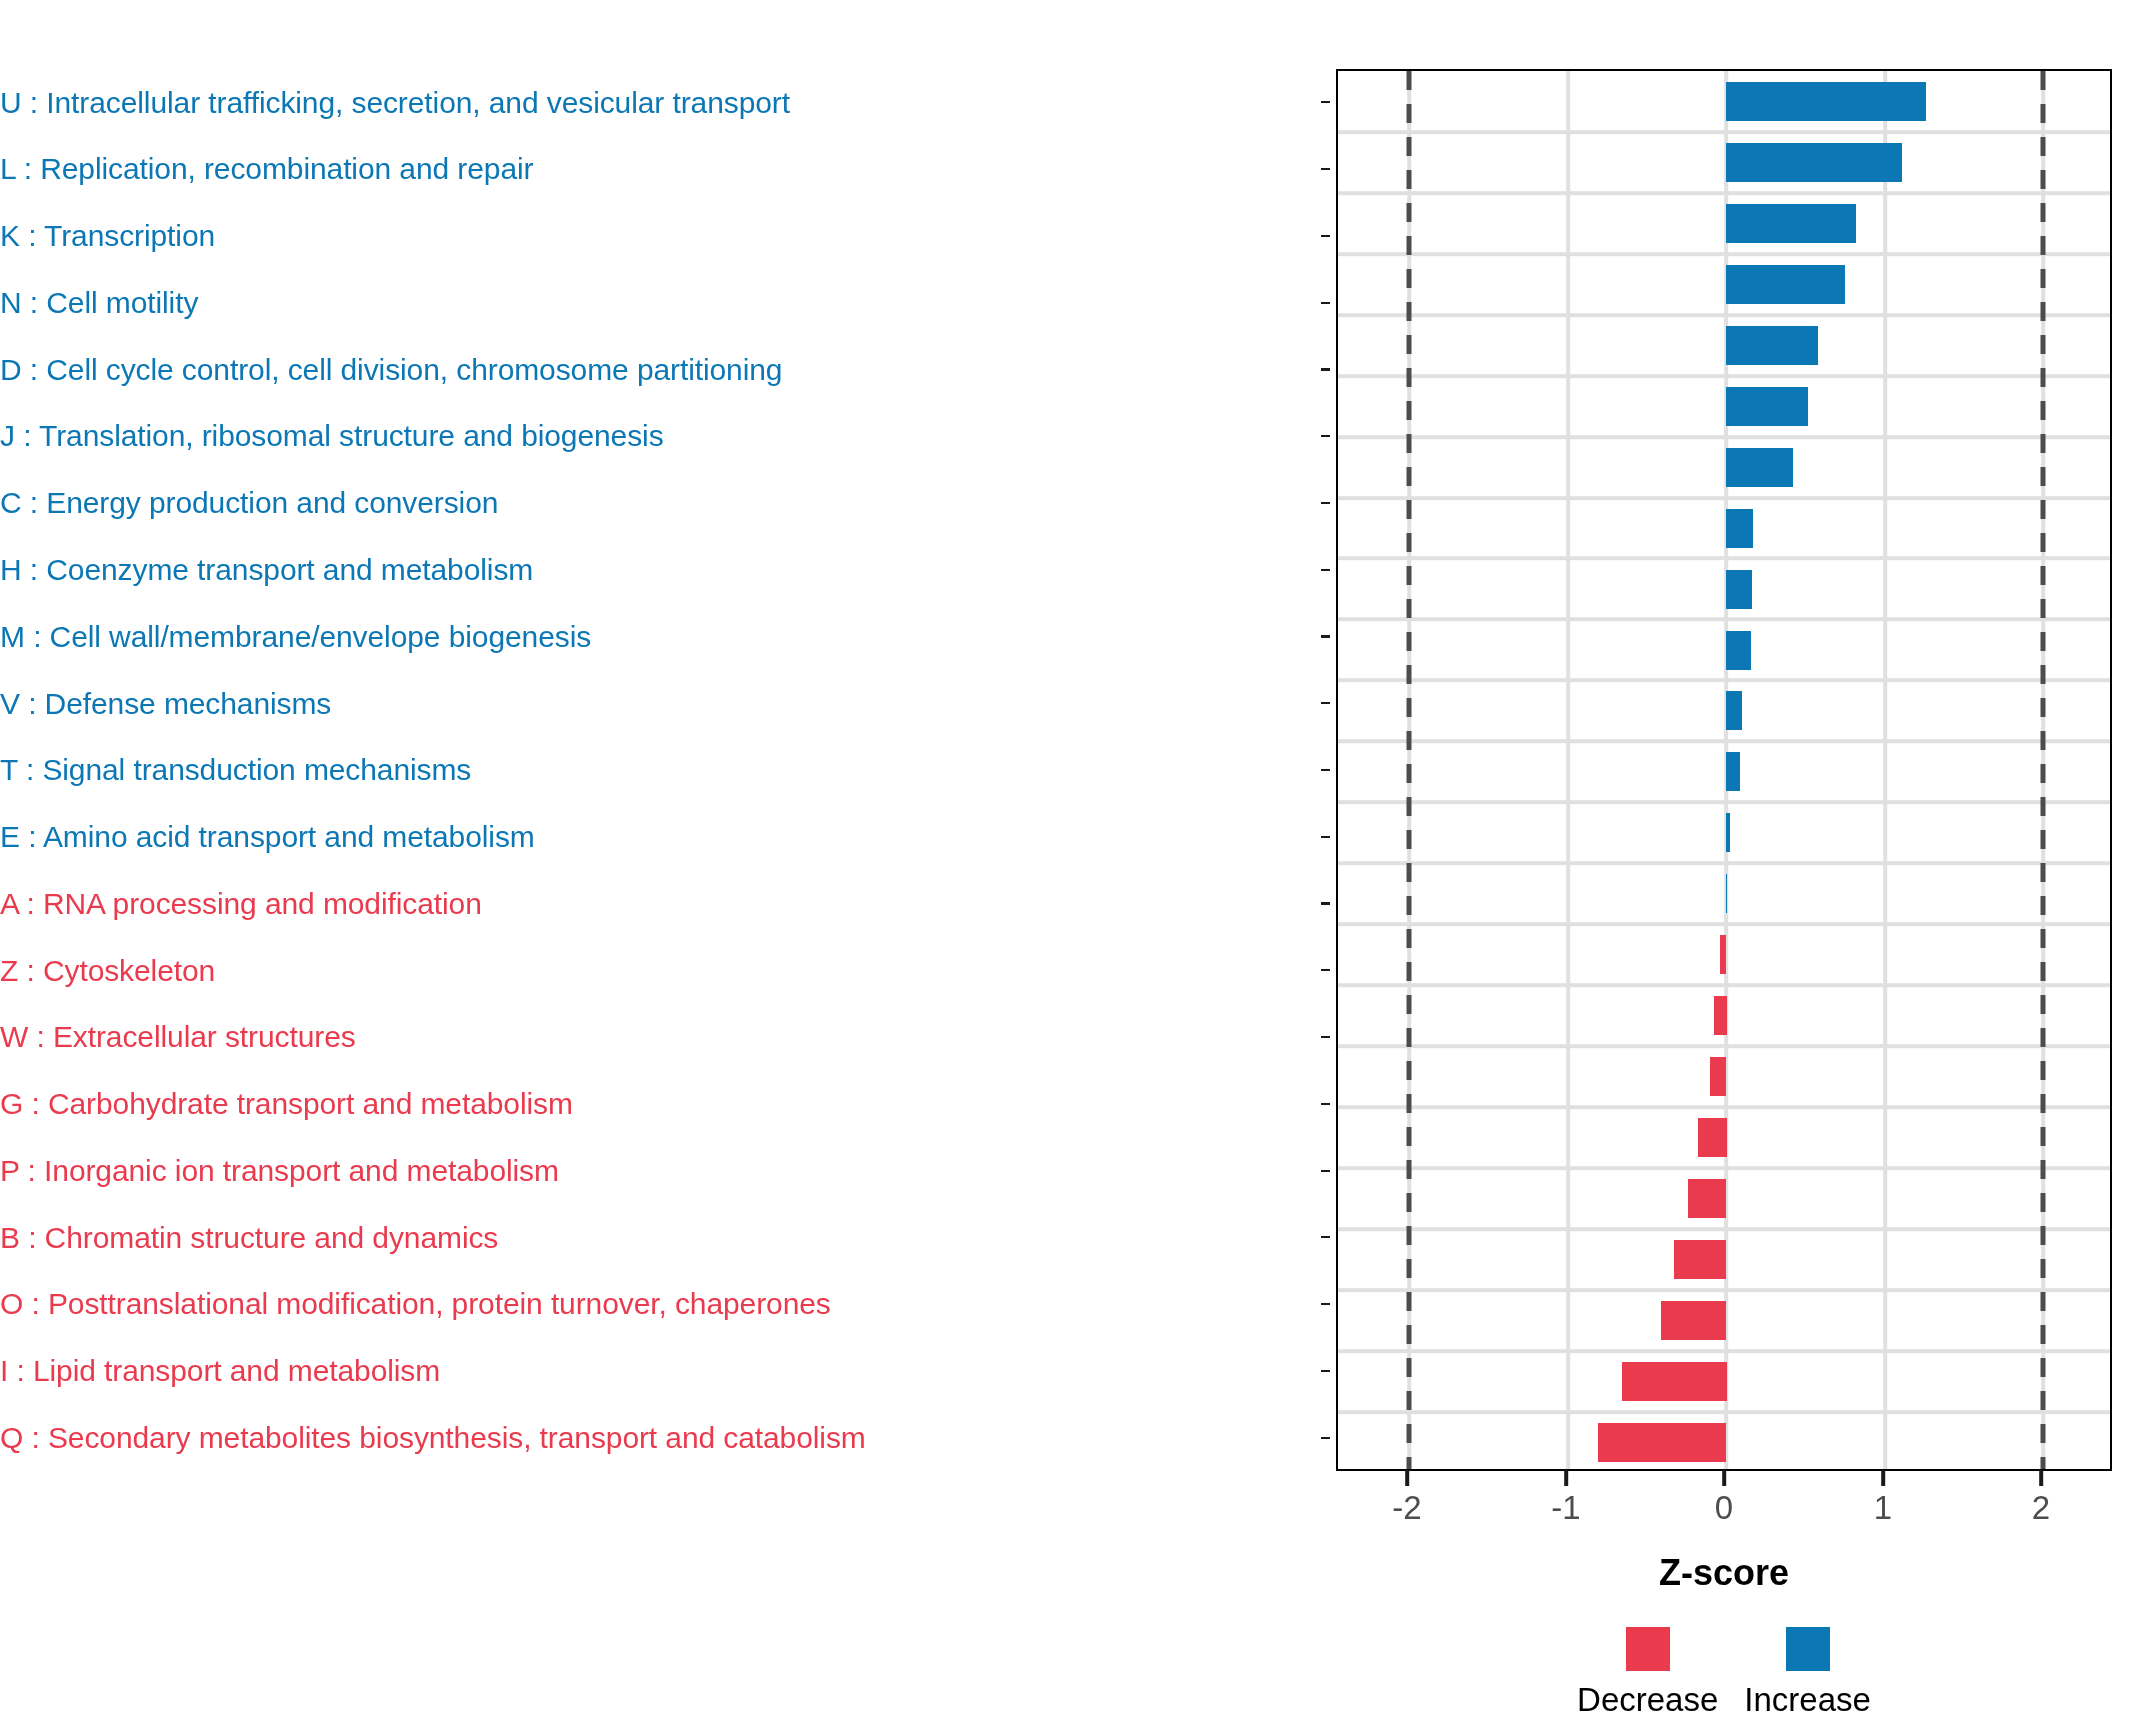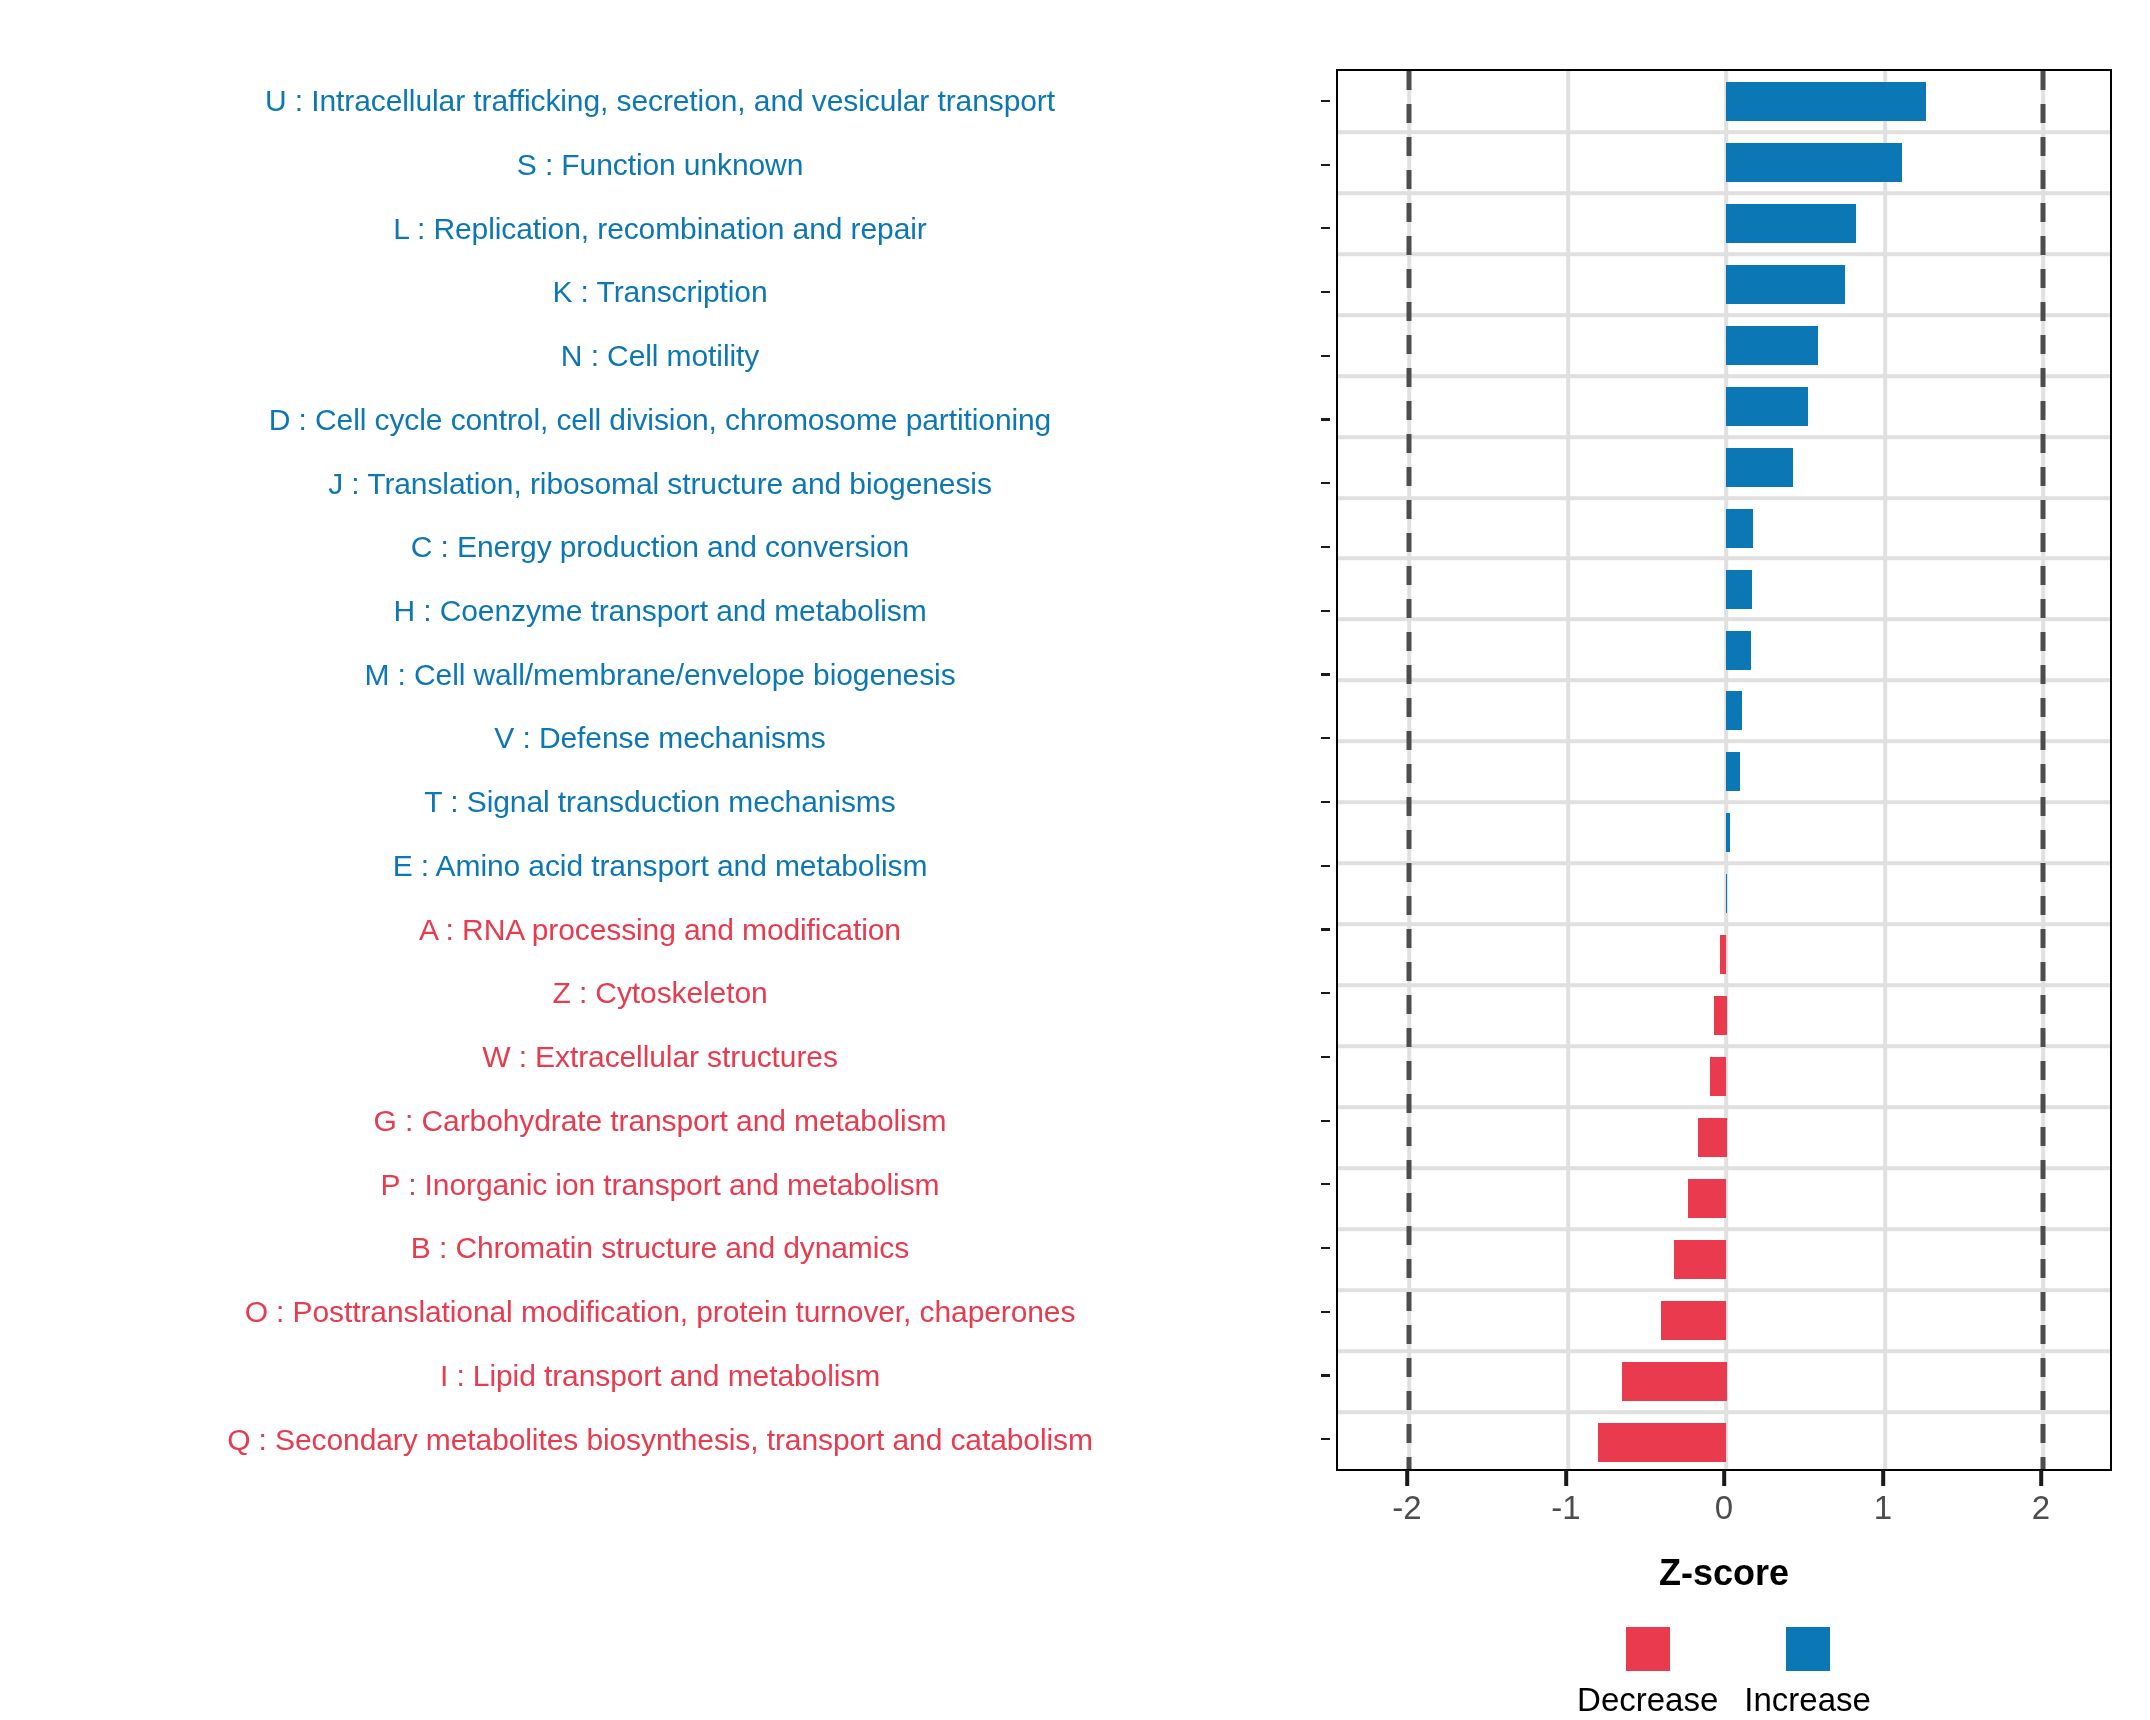--- a/index.html
+++ b/index.html
@@ -29,21 +29,21 @@
     top: 69px;
     width: 1330px;
     height: 1402px;
     display: flex;
     flex-direction: column;
   }
   .label-row {
     flex: 1 1 0;
     display: flex;
     align-items: center;
-    justify-content: center;
+    justify-content: flex-start;
     padding-right: 10px;
     box-sizing: border-box;
   }
   .label-text {
     font-size: 30px;
     line-height: 1.05;
     white-space: nowrap;
     letter-spacing: -0.1px;
   }
   .label-text.inc { color: #0C77B5; }
@@ -172,24 +172,20 @@
   }
 </style>
 </head>
 <body>
 
 <div id="root">
 
   <div class="labels">
       <div class="label-row">
         <span class="label-text inc">U : Intracellular trafficking, secretion, and vesicular transport</span>
-        <span class="ytick"></span>
-      </div>
-      <div class="label-row">
-        <span class="label-text inc">S : Function unknown</span>
         <span class="ytick"></span>
       </div>
       <div class="label-row">
         <span class="label-text inc">L : Replication, recombination and repair</span>
         <span class="ytick"></span>
       </div>
       <div class="label-row">
         <span class="label-text inc">K : Transcription</span>
         <span class="ytick"></span>
       </div>

